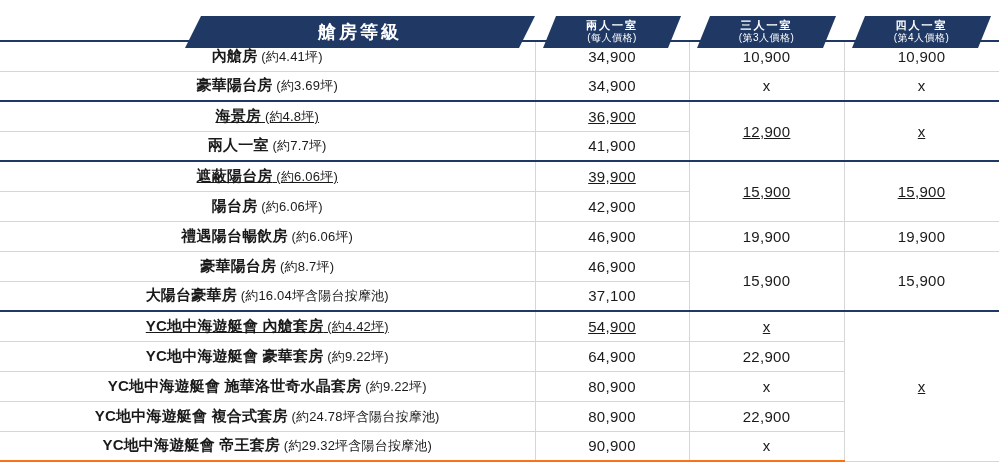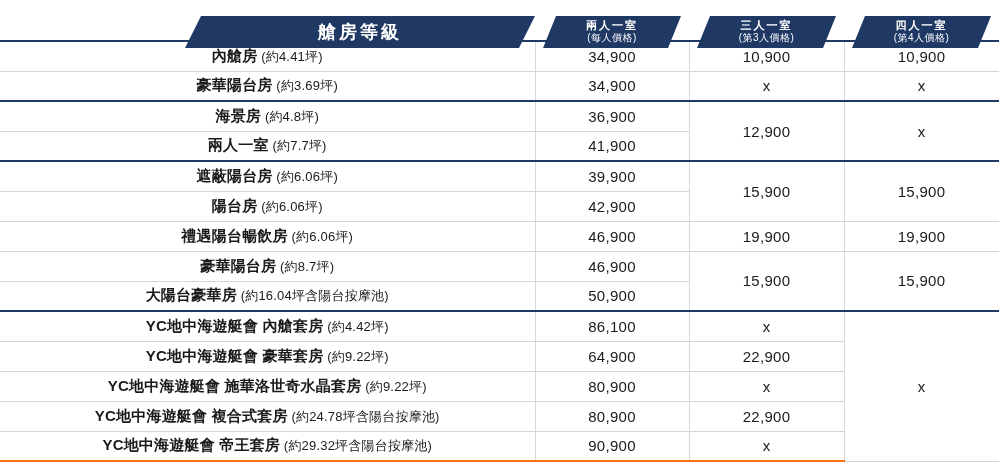--- a/index.html
+++ b/index.html
@@ -86,21 +86,21 @@
     letter-spacing: 0.2px;
   }
   td.name .sz { font-weight: normal; font-size: 13px; }
   td.price-cell {
     font-size: 17px;
     letter-spacing: 0.3px;
   }
   td.last { border-right: none; }
   td.x { font-size: 14px; color: #1a1a1a; }
 
-  tr.group-start td { border-top: 2px solid #1f3864; }
+  tr.group-start td { border-top: 2px solid #1f3864; text-decoration: underline; }
   tr.first-row td { border-top: 2px solid #1f3864; }
   tr.last-row td { border-bottom: 2px solid #f97316; }
 
   
   td.name { border-right: 1px solid #d6d6d6; }
 </style>
 </head>
 <body>
 
 <div id="sheet">
@@ -186,25 +186,25 @@
           <td class="price-cell last">19,900</td>
         </tr>
         <tr class="">
           <td class="name"><span>豪華陽台房</span><span class="sz"> (約8.7坪)</span></td>
           <td class="price-cell">46,900</td>
           <td class="price-cell " rowspan="2">15,900</td>
           <td class="price-cell last" rowspan="2">15,900</td>
         </tr>
         <tr class="">
           <td class="name"><span>大陽台豪華房</span><span class="sz"> (約16.04坪含陽台按摩池)</span></td>
-          <td class="price-cell">50,900</td>
+          <td class="price-cell">37,100</td>
         </tr>
         <tr class="group-start">
           <td class="name"><span>YC地中海遊艇會 內艙套房</span><span class="sz"> (約4.42坪)</span></td>
-          <td class="price-cell">86,100</td>
+          <td class="price-cell">54,900</td>
           <td class="x ">x</td>
           <td class="x last" rowspan="5">x</td>
         </tr>
         <tr class="">
           <td class="name"><span>YC地中海遊艇會 豪華套房</span><span class="sz"> (約9.22坪)</span></td>
           <td class="price-cell">64,900</td>
           <td class="price-cell ">22,900</td>
         </tr>
         <tr class="">
           <td class="name"><span>YC地中海遊艇會 施華洛世奇水晶套房</span><span class="sz"> (約9.22坪)</span></td>

